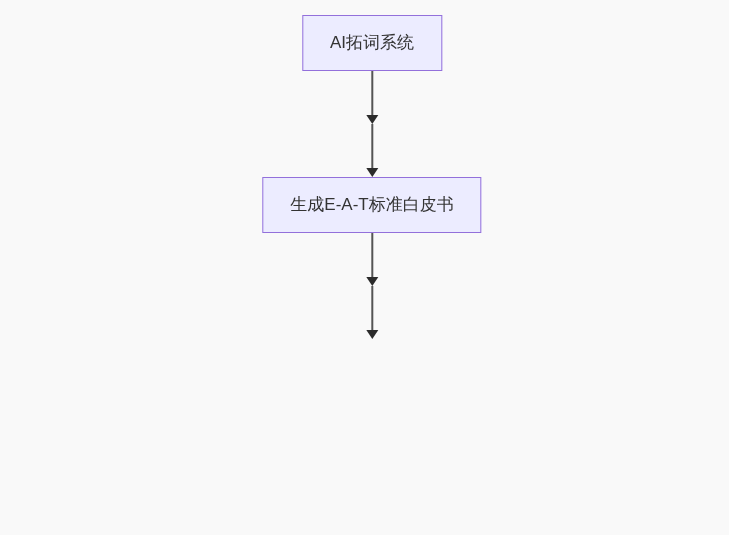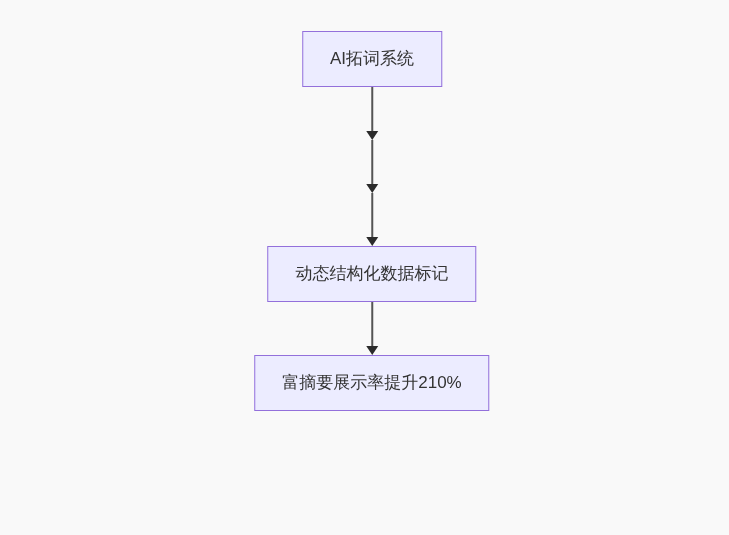--- a/index.html
+++ b/index.html
@@ -14,21 +14,21 @@
     overflow: hidden;
   }
   .canvas {
     position: relative;
     width: 729px;
     height: 535px;
   }
   .flow {
     position: absolute;
     left: 372px;
-    top: 31px;
+    top: 15px;
     transform: translateX(-50%);
     display: flex;
     flex-direction: column;
     align-items: center;
   }
   .node {
     box-sizing: border-box;
     height: 56px;
     padding: 0 27px;
     background: #ECECFF;
@@ -71,29 +71,28 @@
       <div class="shaft"></div>
       <div class="head"></div>
     </div>
 
 
     <div class="edge">
       <div class="shaft"></div>
       <div class="head"></div>
     </div>
 
+    <div class="node">生成E-A-T标准白皮书</div>
 
     <div class="edge">
       <div class="shaft"></div>
       <div class="head"></div>
     </div>
 
-    <div class="node">动态结构化数据标记</div>
 
     <div class="edge">
       <div class="shaft"></div>
       <div class="head"></div>
     </div>
 
-    <div class="node">富摘要展示率提升210%</div>
 
   </div>
 </div>
 
 </body></html>

